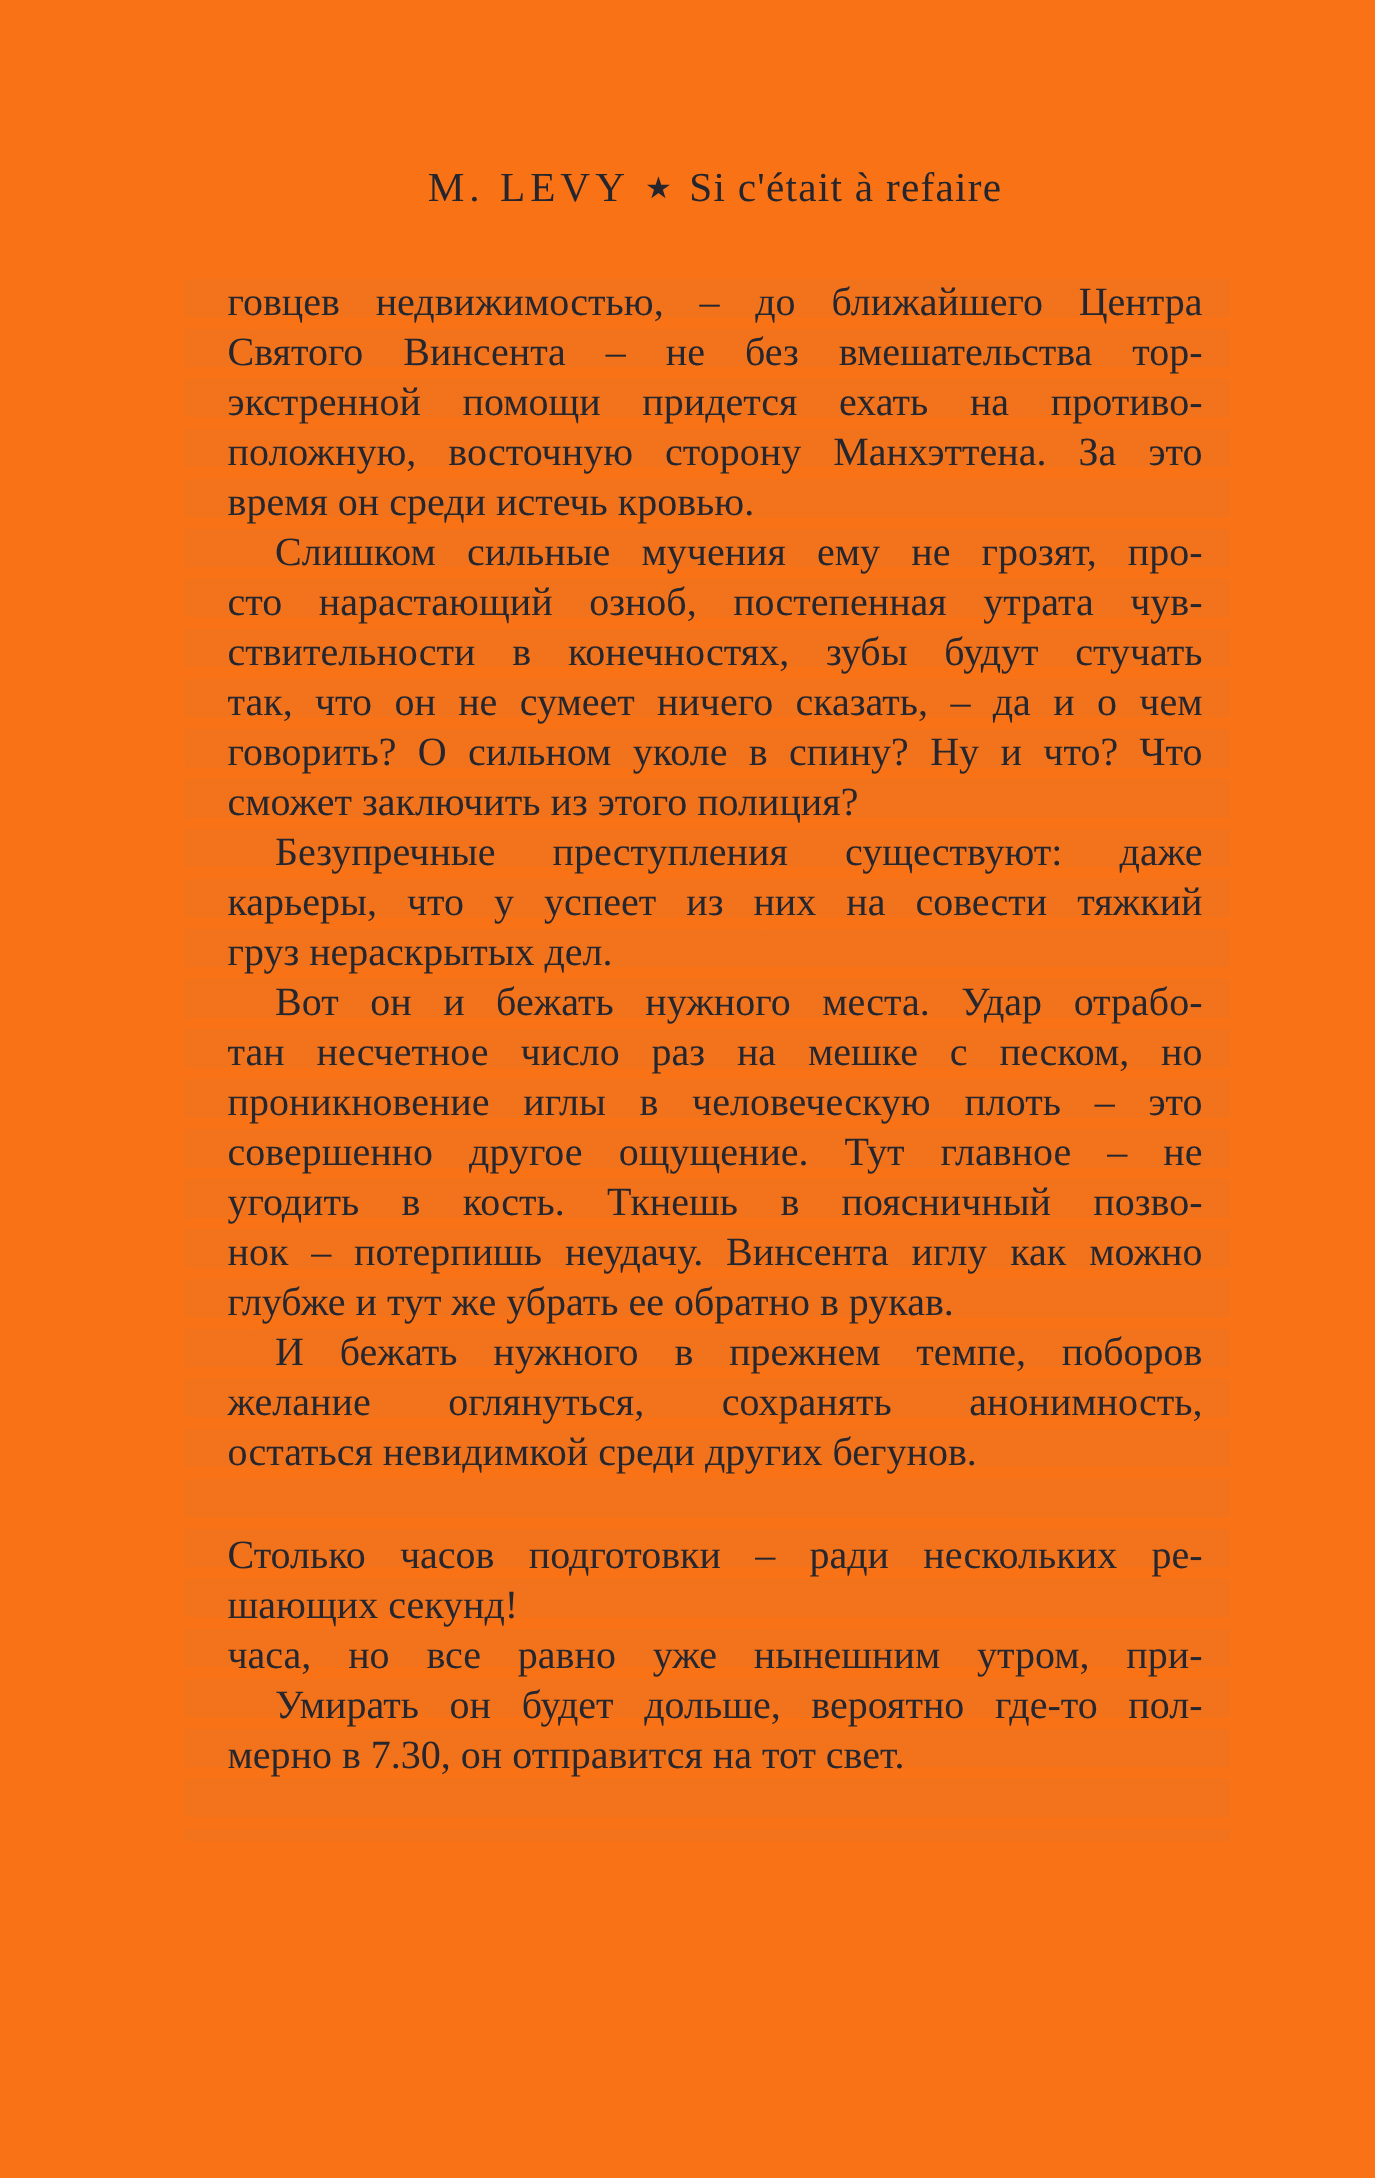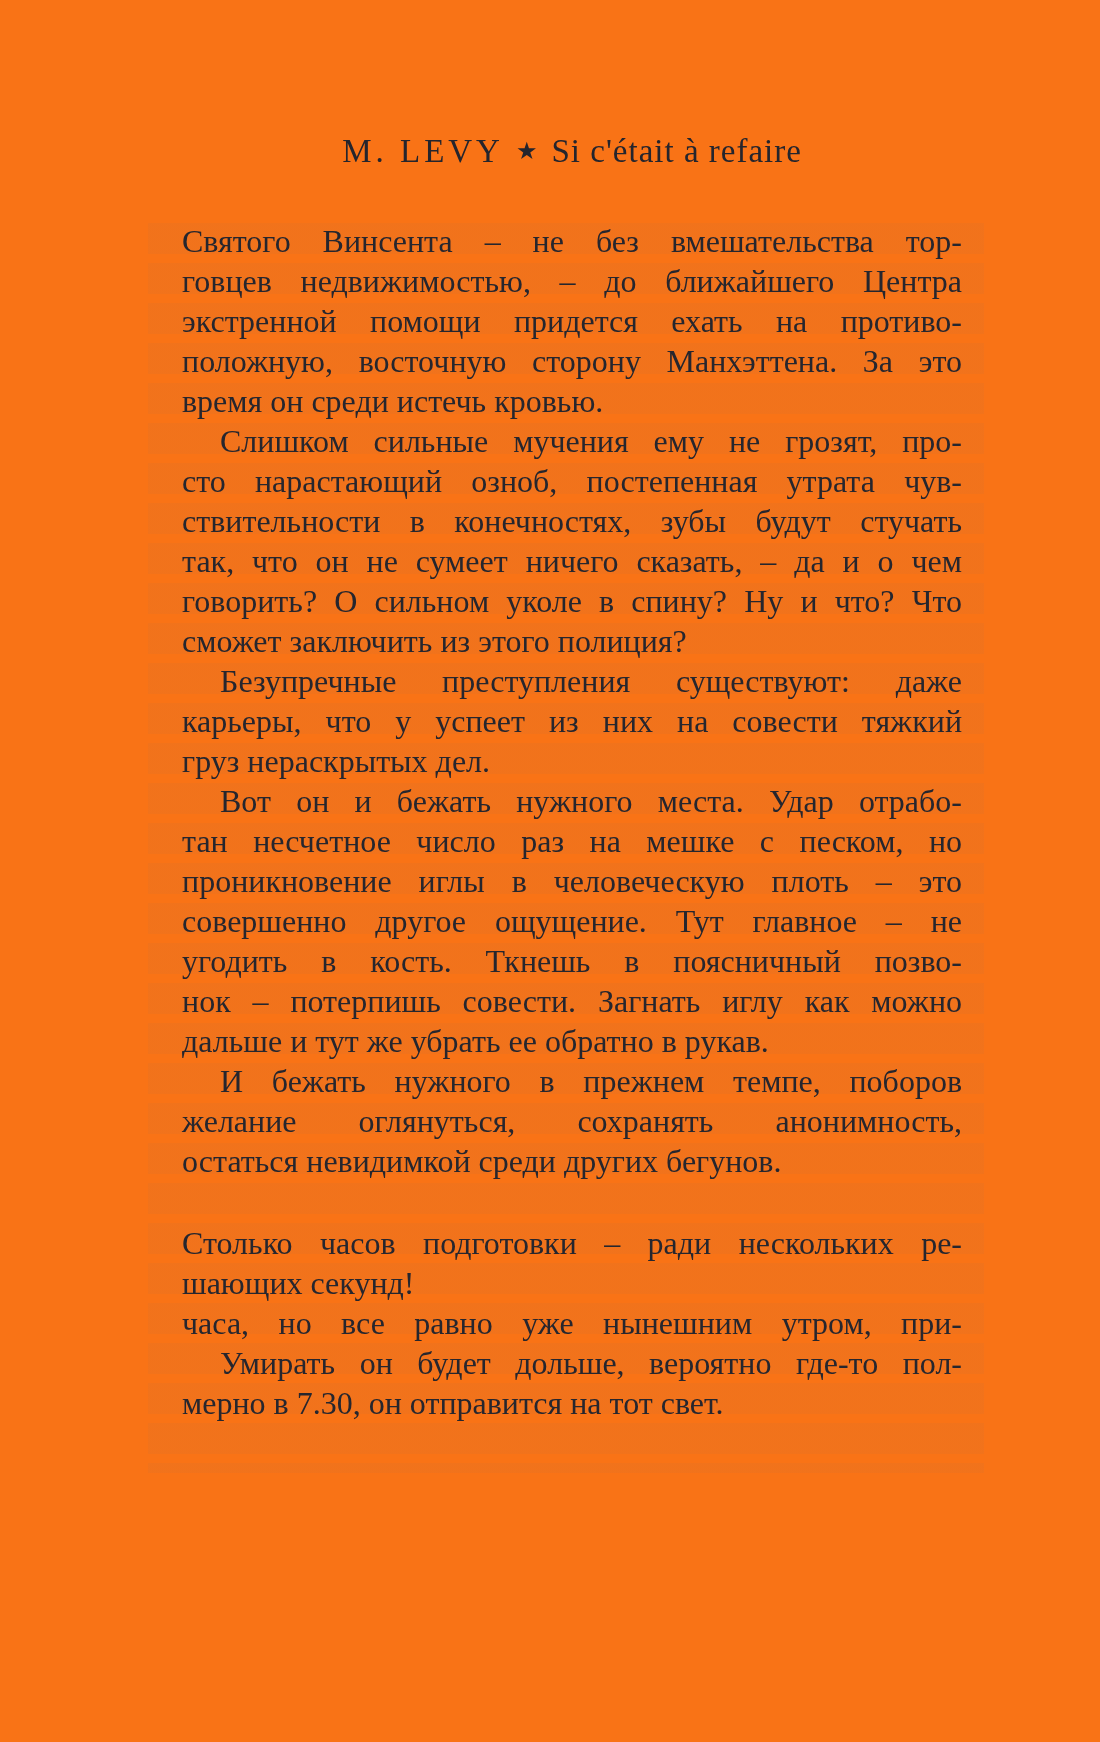--- a/index.html
+++ b/index.html
@@ -87,22 +87,22 @@
 
 <div class="page">
   <div class="scan-bands"></div>
 
   <div class="running-head">
     <span class="author">M. LEVY</span><span class="star">★</span><span class="book-title">Si c'était à refaire</span>
   </div>
 
   <div class="body-text">
       <div class="para">
+        <div class="line">говцев недвижимостью, – до ближайшего Центра</div>
         <div class="line">Святого Винсента – не без вмешательства тор-</div>
-        <div class="line">говцев недвижимостью, – до ближайшего Центра</div>
         <div class="line">экстренной помощи придется ехать на противо-</div>
         <div class="line">положную, восточную сторону Манхэттена. За это</div>
         <div class="line last">время он среди истечь кровью.</div>
       </div>
       <div class="para">
         <div class="line indent">Слишком сильные мучения ему не грозят, про-</div>
         <div class="line">сто нарастающий озноб, постепенная утрата чув-</div>
         <div class="line">ствительности в конечностях, зубы будут стучать</div>
         <div class="line">так, что он не сумеет ничего сказать, – да и о чем</div>
         <div class="line">говорить? О сильном уколе в спину? Ну и что? Что</div>
@@ -112,22 +112,22 @@
         <div class="line indent">Безупречные преступления существуют: даже</div>
         <div class="line">карьеры, что у успеет из них на совести тяжкий</div>
         <div class="line last">груз нераскрытых дел.</div>
       </div>
       <div class="para">
         <div class="line indent">Вот он и бежать нужного места. Удар отрабо-</div>
         <div class="line">тан несчетное число раз на мешке с песком, но</div>
         <div class="line">проникновение иглы в человеческую плоть – это</div>
         <div class="line">совершенно другое ощущение. Тут главное – не</div>
         <div class="line">угодить в кость. Ткнешь в поясничный позво-</div>
-        <div class="line">нок – потерпишь совести. Загнать иглу как можно</div>
-        <div class="line last">дальше и тут же убрать ее обратно в рукав.</div>
+        <div class="line">нок – потерпишь неудачу. Винсента иглу как можно</div>
+        <div class="line last">глубже и тут же убрать ее обратно в рукав.</div>
       </div>
       <div class="para">
         <div class="line indent">И бежать нужного в прежнем темпе, поборов</div>
         <div class="line">желание оглянуться, сохранять анонимность,</div>
         <div class="line last">остаться невидимкой среди других бегунов.</div>
       </div>
       <div class="para section-break">
         <div class="line">Столько часов подготовки – ради нескольких ре-</div>
         <div class="line last">шающих секунд!</div>
       </div>

